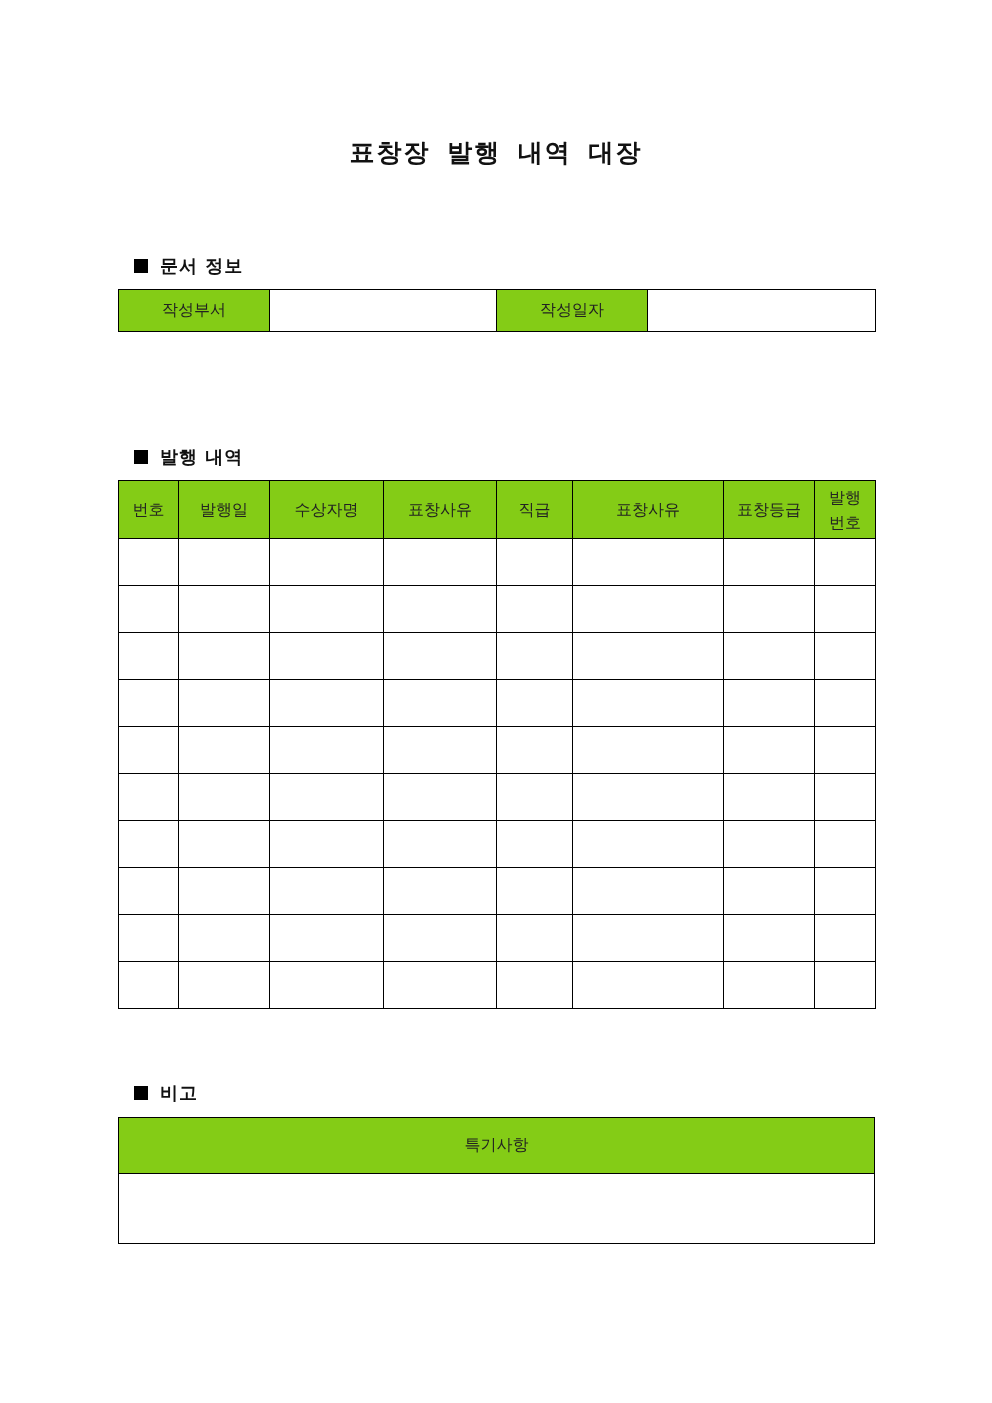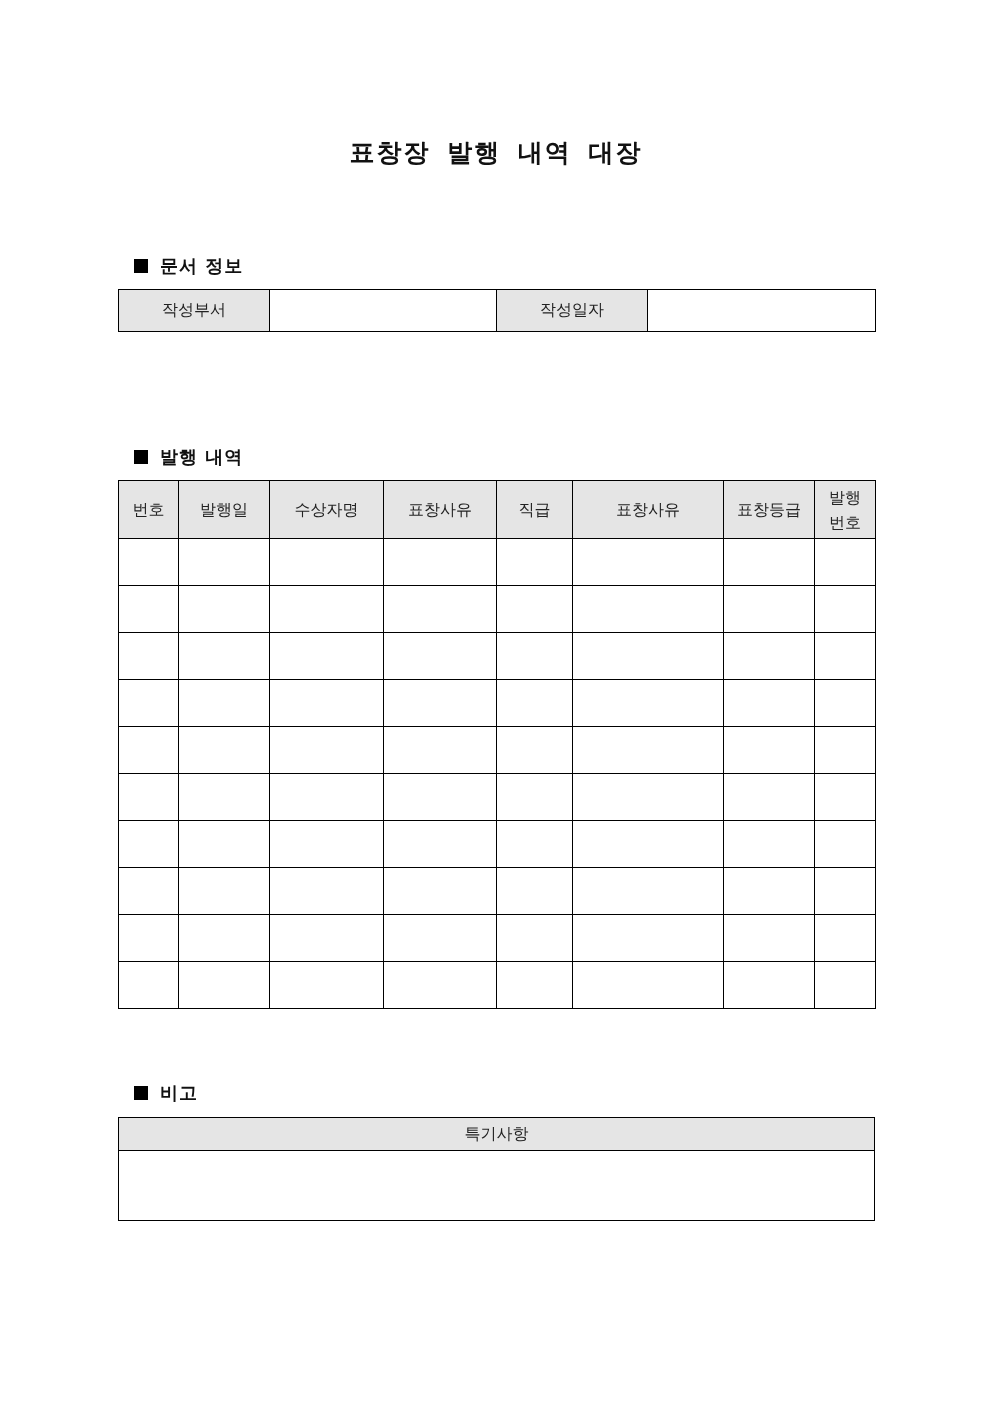--- a/index.html
+++ b/index.html
@@ -21,29 +21,29 @@
     margin-right: 12px;
   }
   table {
     position: absolute; left: 118px; width: 757px;
     border-collapse: collapse; table-layout: fixed;
   }
   td, th {
     border: 1px solid #000; font-size: 16px; font-weight: normal;
     text-align: center; vertical-align: middle; padding: 0; color: #222;
   }
-  .label { background: #e5e5e5; }
+  .label { background: #84cc16; }
   #info-table { top: 289px; }
   #info-table tr { height: 42px; }
   #issue-table { top: 480px; }
   #issue-table thead tr { height: 58px; }
   #issue-table tbody tr { height: 47px; }
   #issue-table th { line-height: 25px; }
   #remarks-table { top: 1117px; }
-  #remarks-table .hdr { height: 33px; }
+  #remarks-table .hdr { height: 56px; }
   #remarks-table .body { height: 70px; }
 </style>
 </head>
 <body>
 
 <div class="title">표창장 발행 내역 대장</div>
 
 <div class="section-head" style="top:254px;">
   <span class="sq"></span>
   <span>문서 정보</span>

